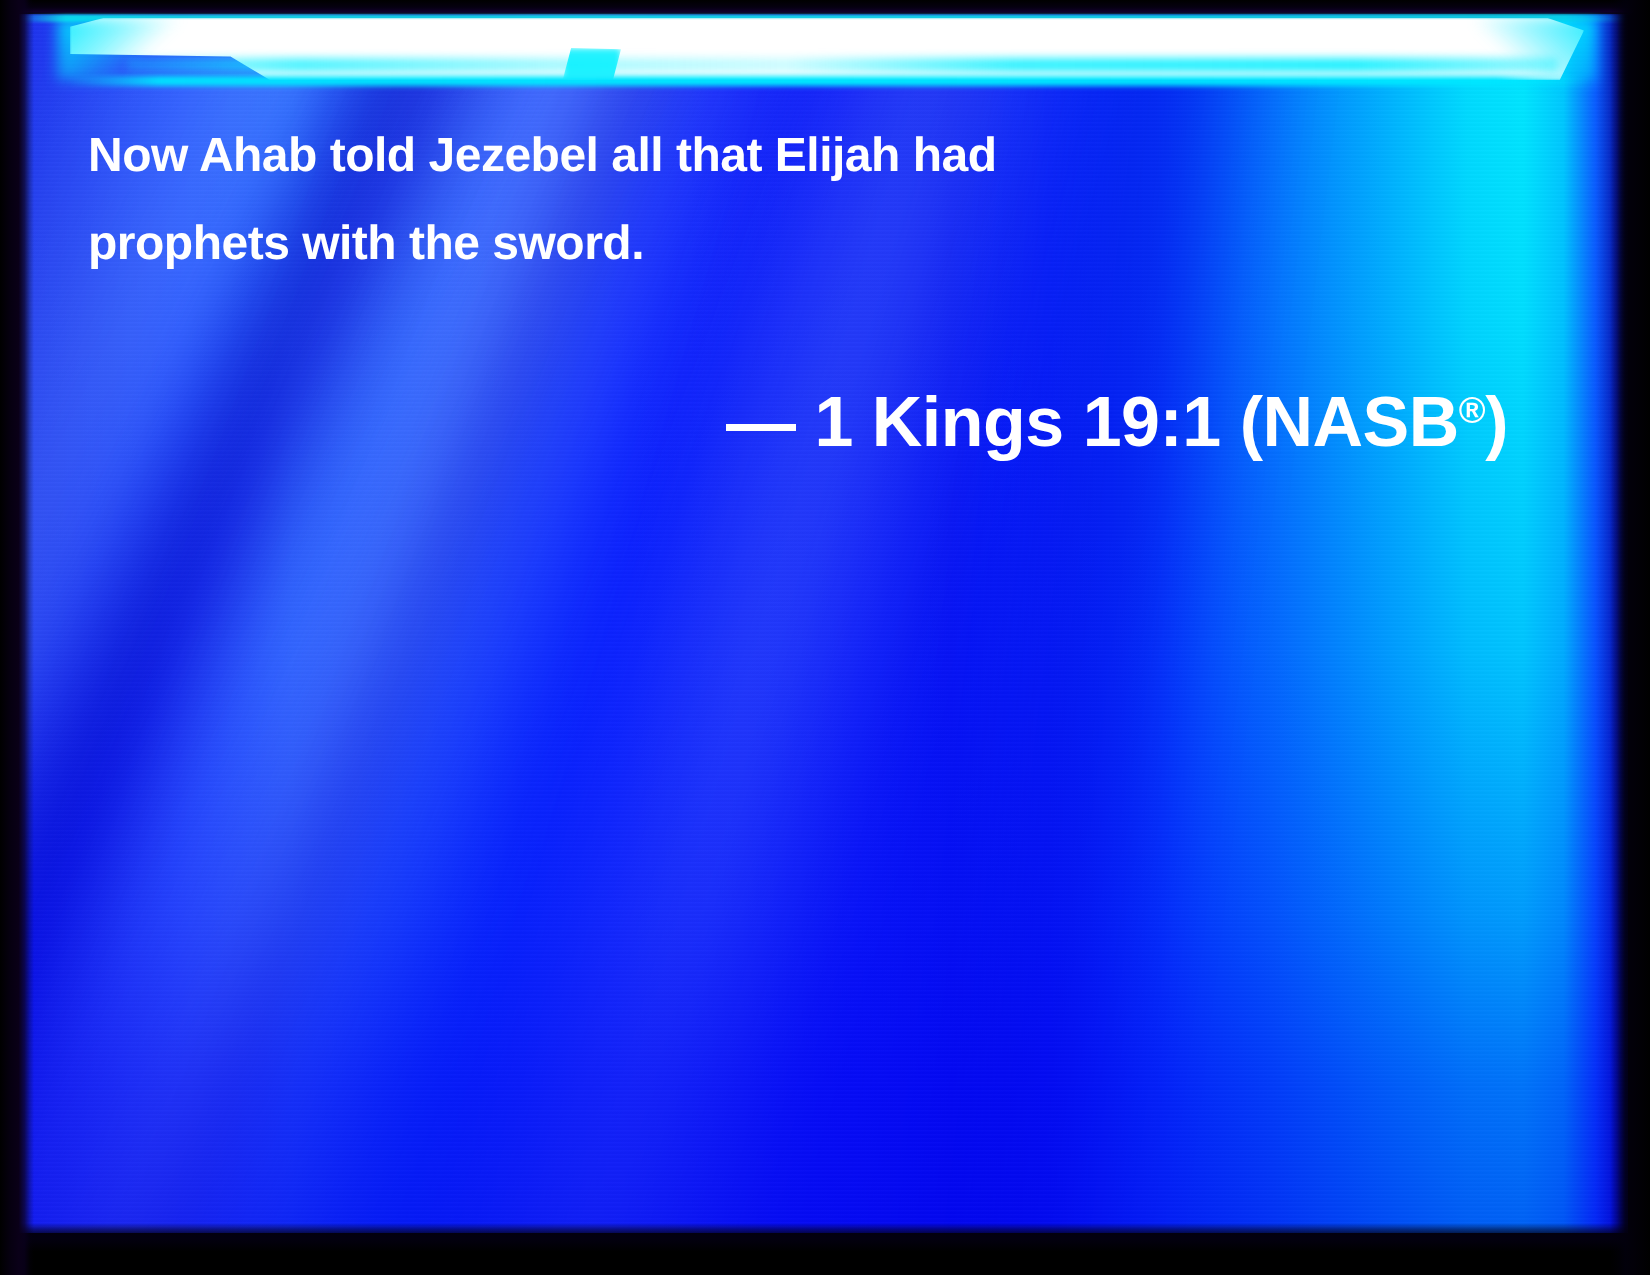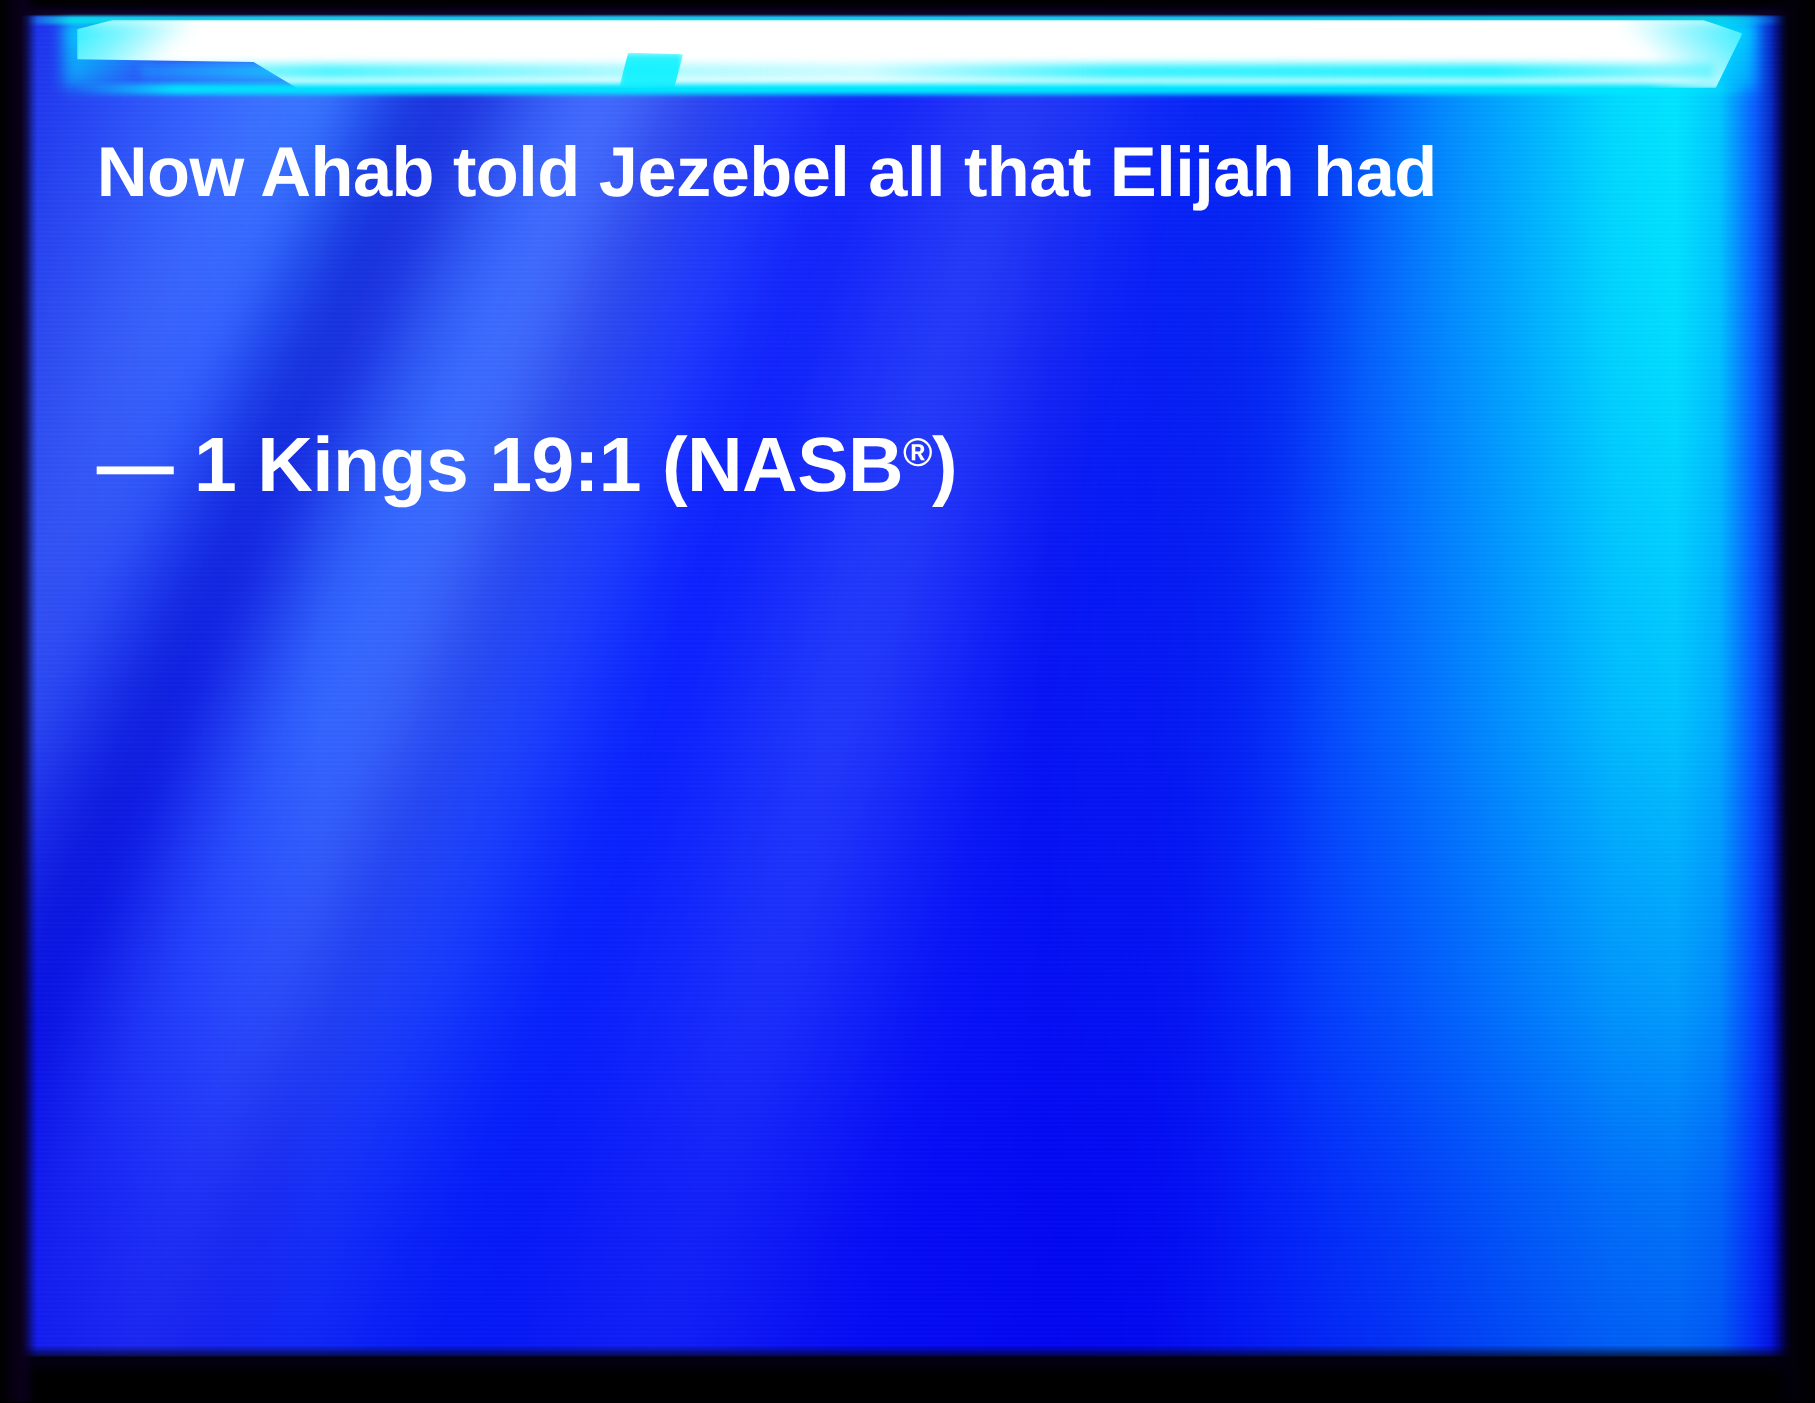--- a/index.html
+++ b/index.html
@@ -262,34 +262,34 @@
   
   .verse {
     position: absolute;
     left: 88px;
     top: 112px;
     width: 1420px;
     z-index: 20;
   }
   .verse-line {
     color: #ffffff;
-    font-size: 64px;
+    font-size: 48px;
     line-height: 88px;
     font-weight: 700;
     letter-spacing: -0.5px;
     white-space: nowrap;
     font-stretch: condensed;
     text-rendering: geometricPrecision;
   }
   .attribution {
     position: absolute;
     left: 88px;
     top: 378px;
     width: 1420px;
-    text-align: left;
+    text-align: right;
     padding-right: 8px;
     z-index: 20;
     color: #ffffff;
     font-size: 70px;
     line-height: 88px;
     font-weight: 700;
     letter-spacing: -0.5px;
     white-space: nowrap;
   }
   .attribution sup {
@@ -319,20 +319,21 @@
     <div class="topband-white"></div>
     <div class="topband-cyanglow-l"></div>
     <div class="topband-cyanglow-r"></div>
     <div class="topband-cyanstripe"></div>
     <div class="topband-notch"></div>
     <div class="topband-base"></div>
   </div>
 
   <div class="verse">
     <div class="verse-line">Now Ahab told Jezebel all that Elijah had</div>
+    <div class="verse-line">prophets with the sword.</div>
   </div>
 
   <div class="attribution"><span>— </span><span>1 Kings 19:1 (NASB</span><sup>®</sup><span>)</span></div>
 
   <div class="frame-edge frame-top"></div>
   <div class="frame-edge frame-bottom"></div>
   <div class="frame-edge frame-left"></div>
   <div class="frame-edge frame-right"></div>
 
 </div>

